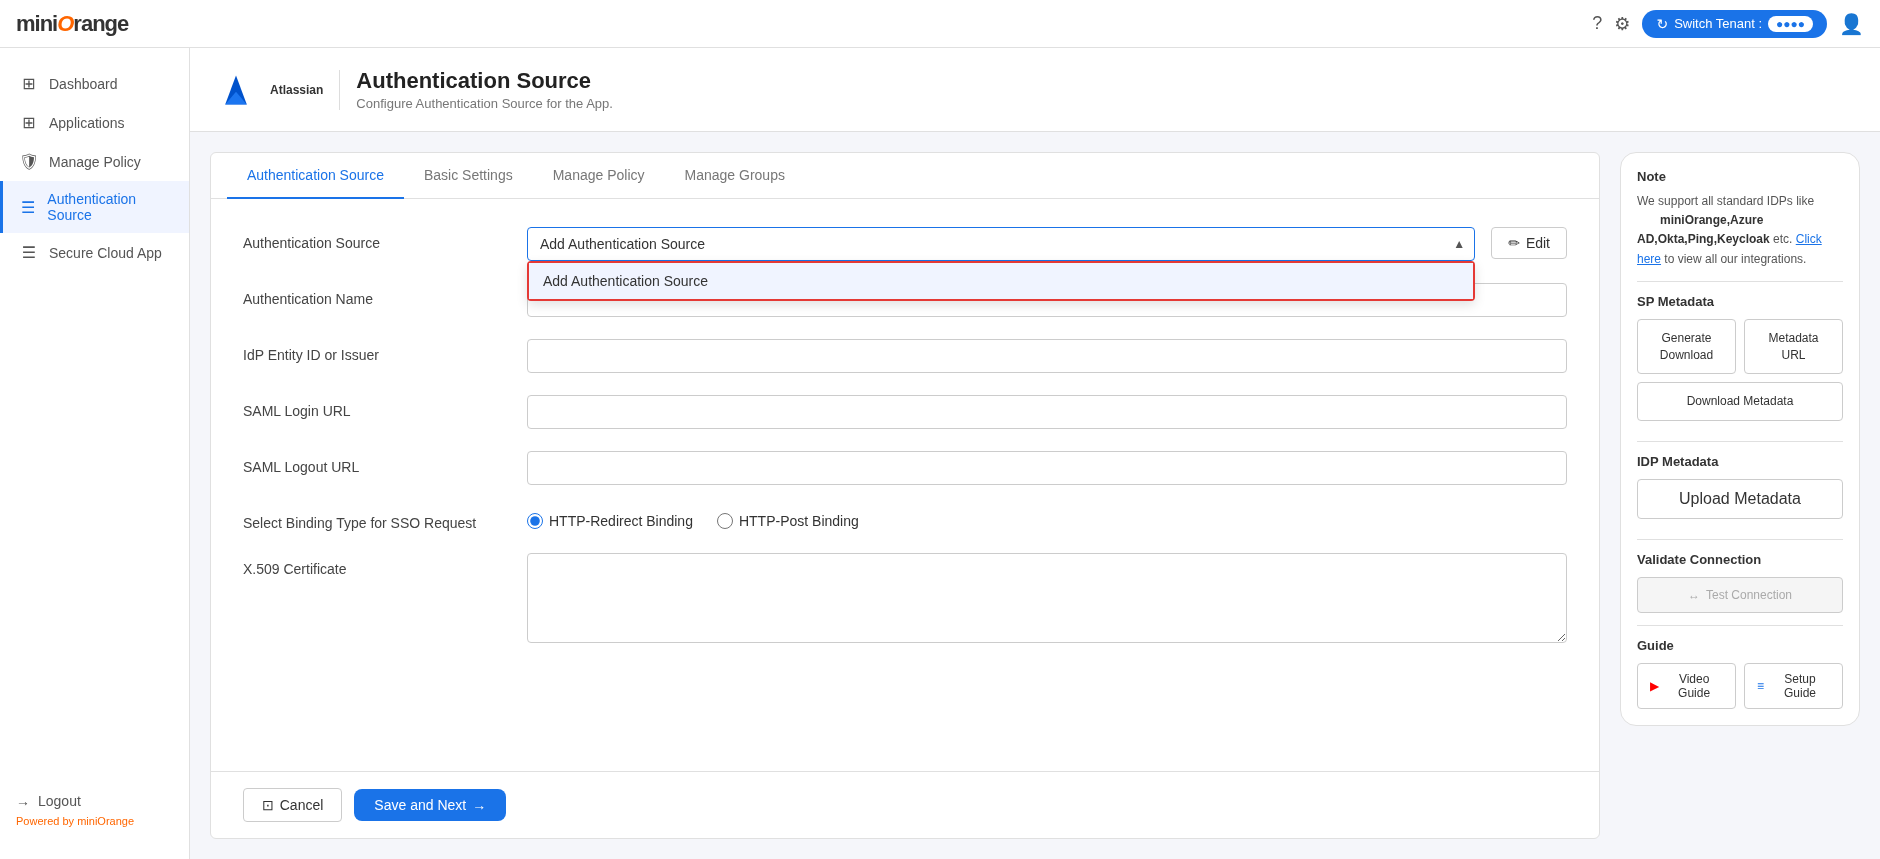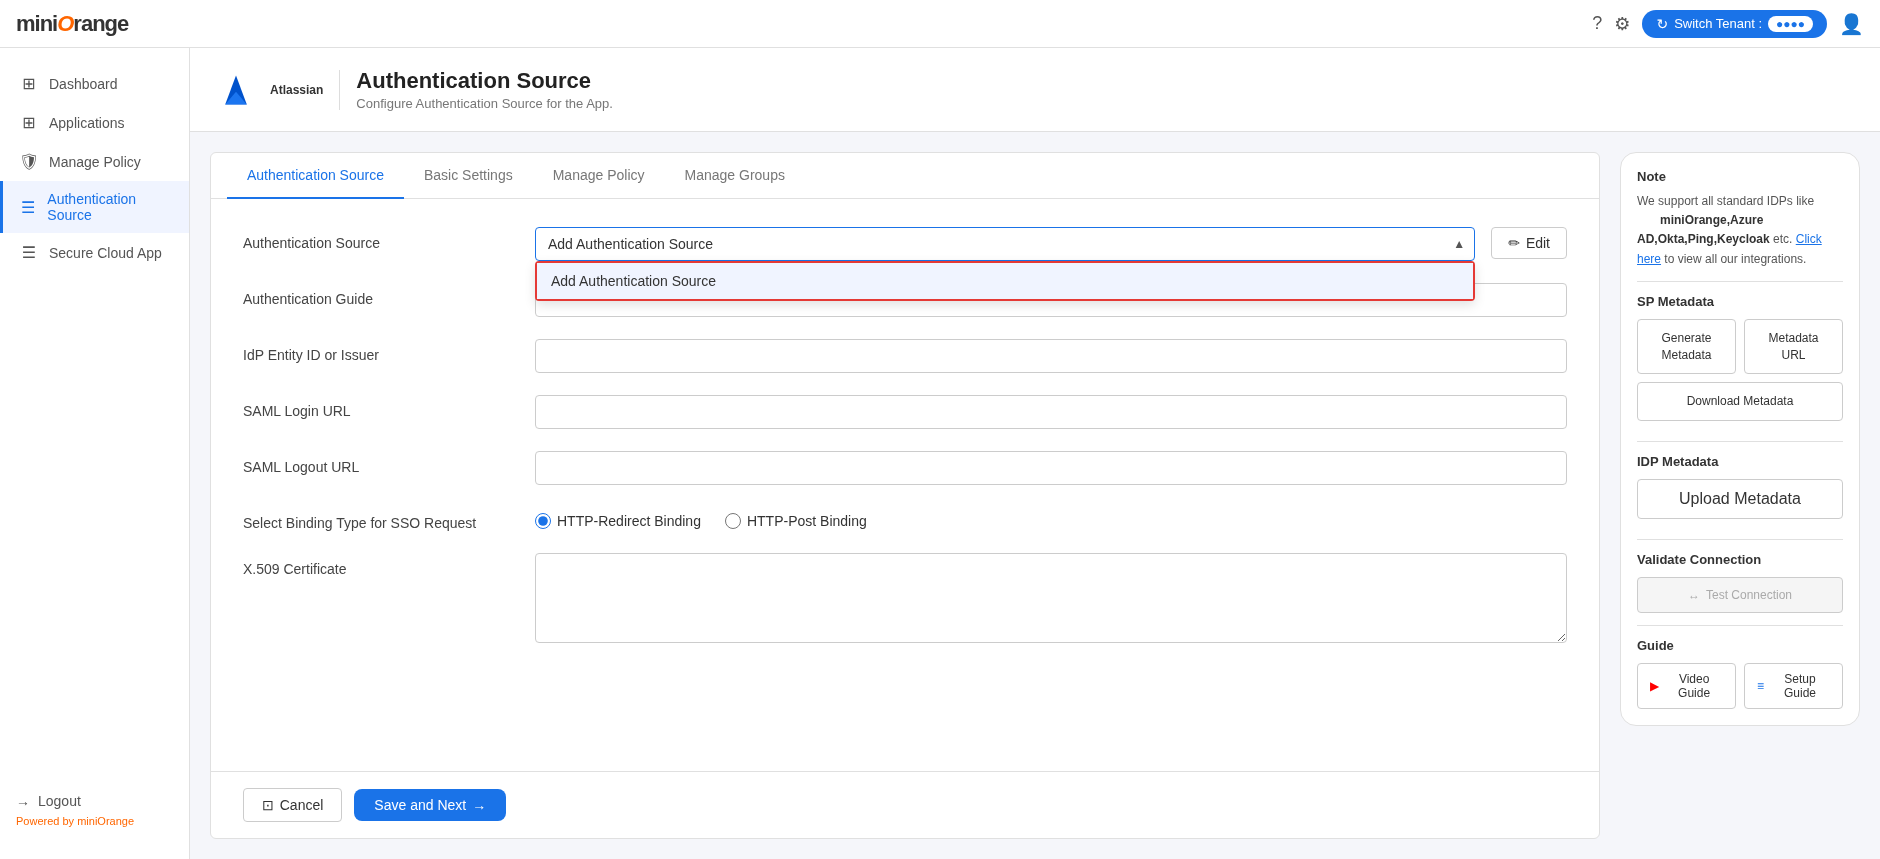--- a/index.html
+++ b/index.html
@@ -107,21 +107,21 @@
       font-size: 14px;
       border-bottom: 2px solid transparent;
       margin-bottom: -1px;
     }
     .tab.active { color: #1a73e8; border-bottom: 2px solid #1a73e8; font-weight: 500; }
 
     
     .form-body { padding: 28px 32px; flex: 1; overflow-y: auto; }
     .form-row { display: flex; align-items: flex-start; gap: 24px; margin-bottom: 22px; }
     .form-label { width: 260px; flex-shrink: 0; font-size: 14px; color: #444; padding-top: 8px; }
-    .form-field { flex: 1; position: relative; margin-left: 8px; }
+    .form-field { flex: 1; position: relative; }
 
     
     .dropdown-wrapper { position: relative; }
     .dropdown-select {
       width: 100%;
       padding: 8px 36px 8px 12px;
       border: 1.5px solid #1a73e8;
       border-radius: 4px;
       font-size: 14px;
       background: #fff;
@@ -421,21 +421,21 @@
                 </div>
                 <button class="edit-btn">
                   <span>✏</span>
                   <span>Edit</span>
                 </button>
               </div>
             </div>
           </div>
 
           <div class="form-row">
-            <div class="form-label">Authentication Guide</div>
+            <div class="form-label">Authentication Name</div>
             <div class="form-field">
               <input type="text" class="text-input" placeholder="" style="">
             </div>
           </div>
 
           <div class="form-row">
             <div class="form-label">IdP Entity ID or Issuer</div>
             <div class="form-field">
               <input type="text" class="text-input" placeholder="" style="">
             </div>
@@ -497,21 +497,21 @@
         <div class="note-section">
           <div class="note-title">Note</div>
           <div class="note-text">
             <span>We support all standard IDPs like </span><strong>miniOrange,Azure AD,Okta,Ping,Keycloak</strong><span> etc. </span><a class="note-link">Click here</a><span> to view all our integrations.</span>
           </div>
 
           <hr class="section-divider">
 
           <div class="section-title">SP Metadata</div>
           <div class="meta-btn-grid">
-            <button class="meta-btn">Generate Metadata</button>
+            <button class="meta-btn">Generate Download</button>
             <button class="meta-btn">Metadata URL</button>
           </div>
           <button class="meta-btn" style="width:100%; margin-bottom:8px;">Download Metadata</button>
 
           <hr class="section-divider">
 
           <div class="section-title">IDP Metadata</div>
           <button class="meta-btn-full">Upload Metadata</button>
 
           <hr class="section-divider">

